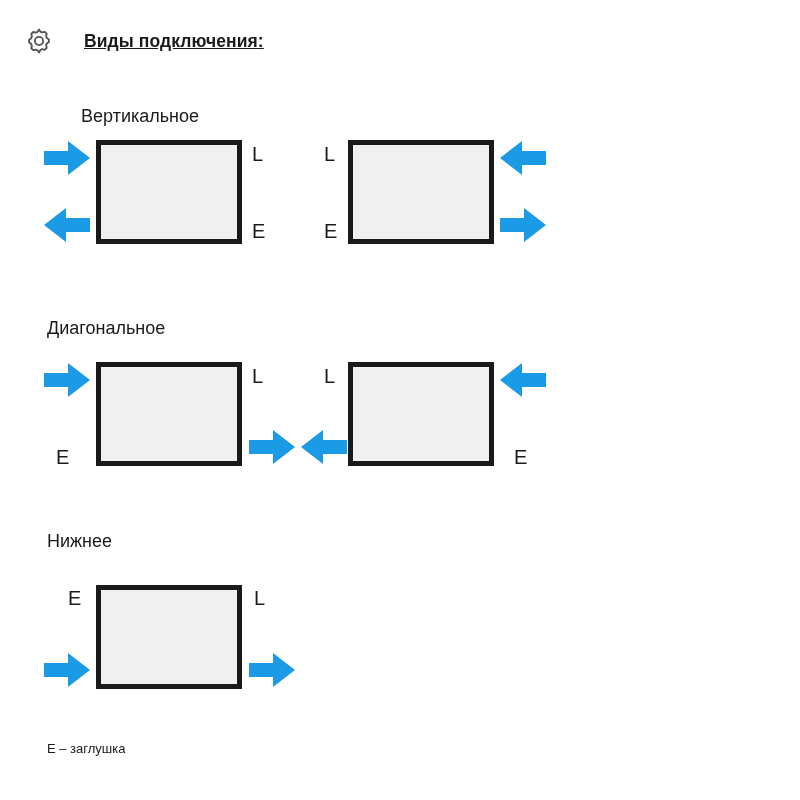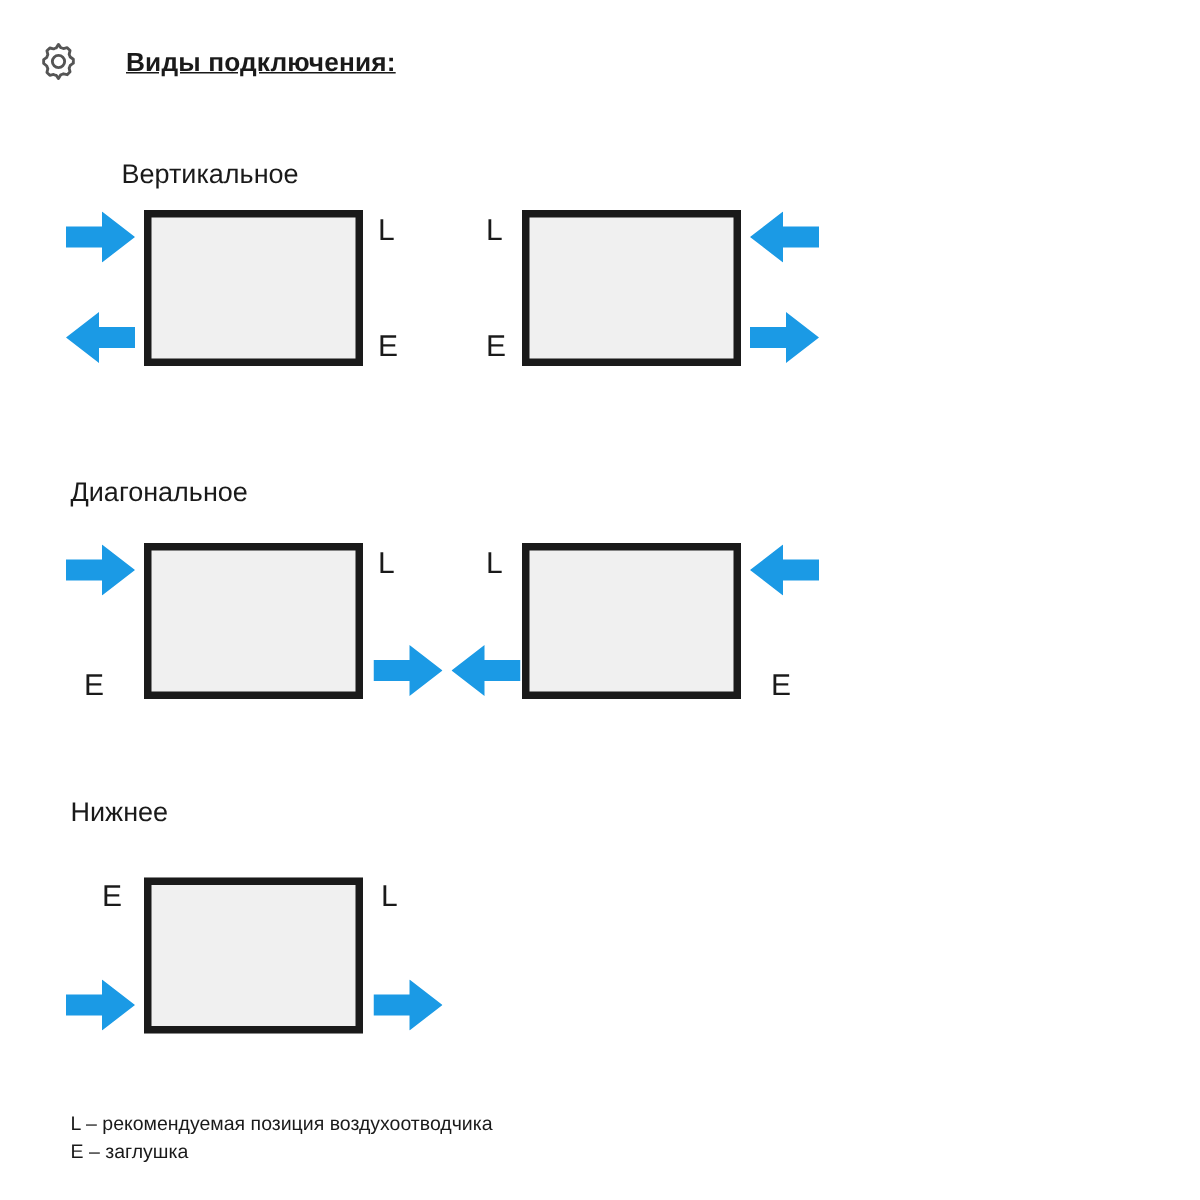--- a/index.html
+++ b/index.html
@@ -201,15 +201,14 @@
 <div class="arrow" id="arrow-b-out">
   <svg viewBox="0 0 46 34" xmlns="http://www.w3.org/2000/svg">
     <path d="M0 10 H24 V0 L46 17 L24 34 V24 H0 Z" fill="#1b9ae5"></path>
   </svg>
 </div>
 
 <div class="port-label" id="lbl-b-E">E</div>
 <div class="port-label" id="lbl-b-L">L</div>
 
 <div class="legend">
-  <div>L – рекомендуемая позиция воздухоотводчика</div>
   <div>E – заглушка</div>
 </div>
 
 </body></html>

